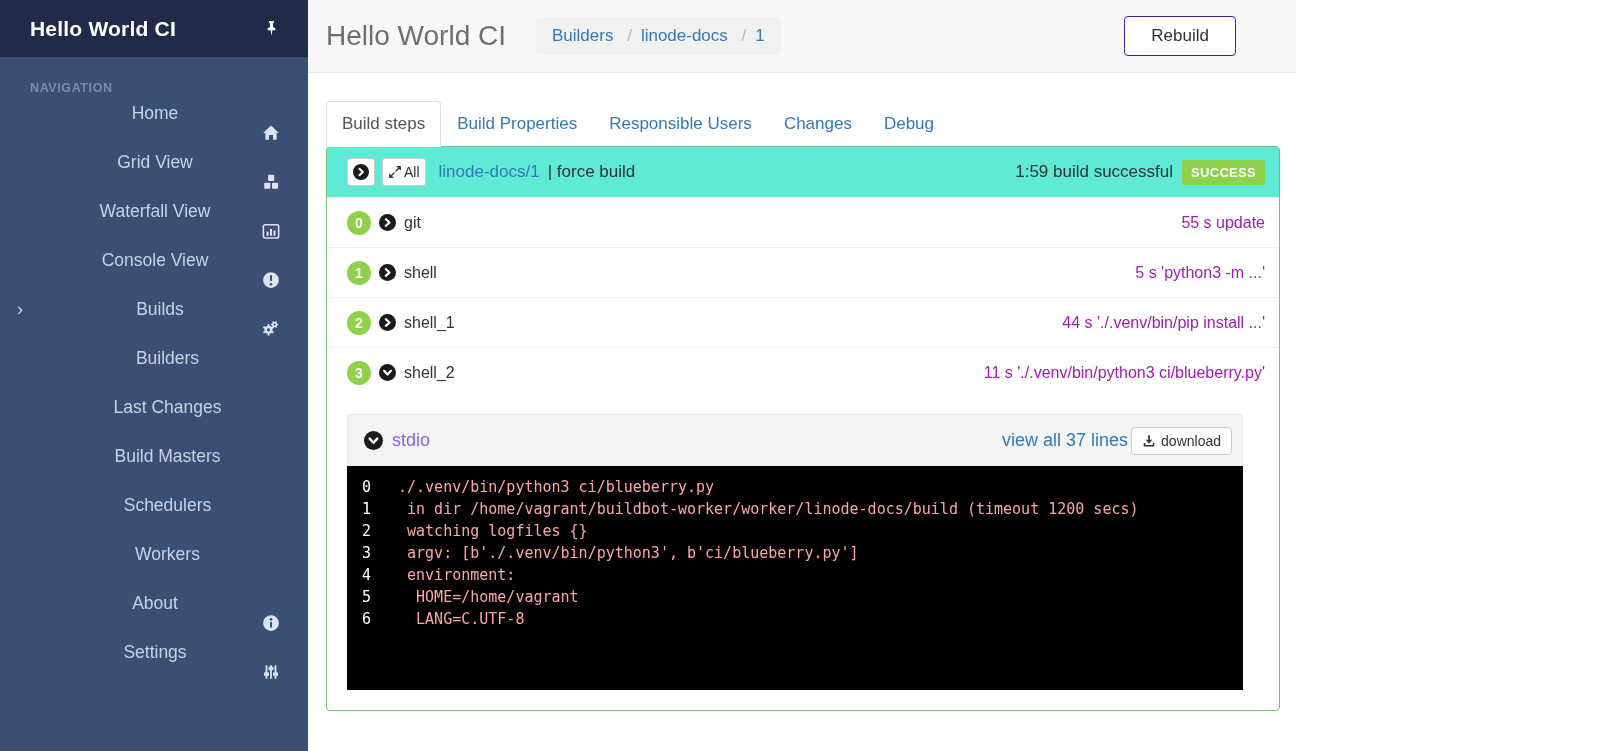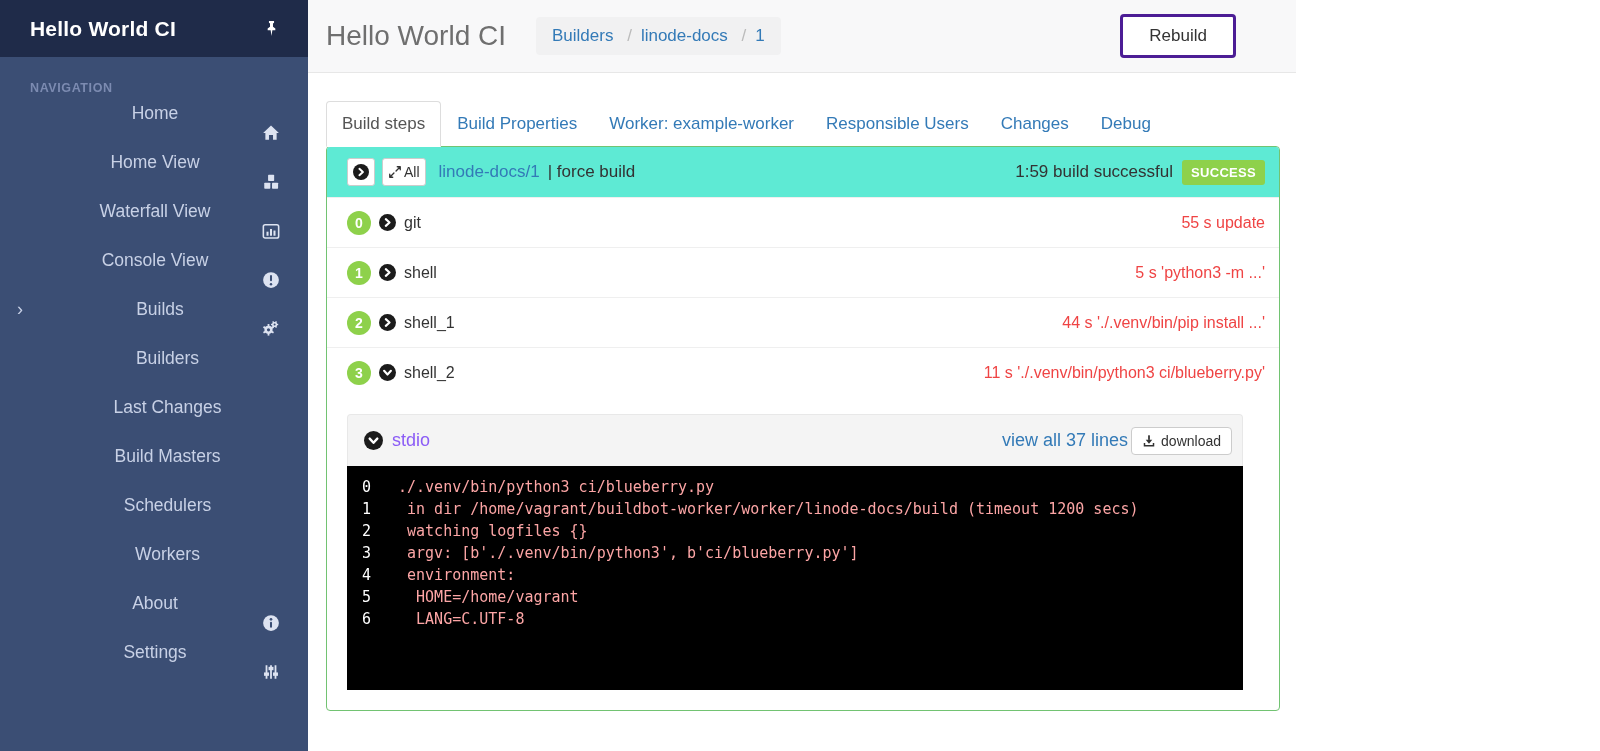--- a/index.html
+++ b/index.html
@@ -28,21 +28,21 @@
   
   .main { flex:1; display:flex; flex-direction:column; min-width:0; }
   .top-header { height:73px; flex:none; background:#f8f8f9; border-bottom:1px solid #e7e7e7;
                 display:flex; align-items:center; padding:0 60px 0 18px; }
   .page-title { font-size:28px; font-weight:400; color:#6f6f6f; margin-right:30px; }
   .breadcrumb { background:#f1f1f2; border-radius:4px; padding:9px 16px; font-size:17px;
                 display:flex; align-items:flex-end; }
   .crumb-link { color:#337ab7; text-decoration:none; cursor:pointer; }
   .crumb-sep { color:#bbb; margin:0 9px; }
   .crumb:last-child .crumb-sep { display:none; }
-  .rebuild-btn { margin-left:auto; background:#fff; border:3px solid #4c1d95; border-radius:4px;
+  .rebuild-btn { margin-left:auto; background:#fff; border:1px solid #4c1d95; border-radius:4px;
                  padding:9px 26px; font-size:17px; color:#333; cursor:pointer;
                  font-family:"Liberation Sans", sans-serif; }
 
   .content { padding:0 16px 0 18px; }
 
   .pager-row { display:flex; align-items:center; margin-top:55px; }
   .pager-btn { background:#fff; border:1px solid #e5e5e5; border-radius:20px; padding:9px 22px;
                font-size:17px; color:#9b9b9b; cursor:pointer;
                font-family:"Liberation Sans", sans-serif; }
   .pager-status { flex:1; text-align:center; font-size:17px; color:#333; }
@@ -67,21 +67,21 @@
   .badge-success { background:#8ed14b; color:#fff; font-weight:bold; font-size:13px;
                    padding:5px 9px; border-radius:3px; margin-left:9px; letter-spacing:.3px; }
 
   .step-row { display:flex; align-items:center; height:50px; padding:0 14px 0 20px;
               border-top:1px solid #efefef; cursor:pointer; background:#fff; }
   .step-num { width:24px; height:24px; border-radius:50%; background:#8ed14b; color:#fff;
               font-weight:bold; font-size:14px; display:inline-flex; align-items:center;
               justify-content:center; margin-right:8px; flex:none; }
   .step-caret { width:17px; height:17px; color:#1b1b1b; margin-right:8px; flex:none; }
   .step-name { font-size:16px; color:#333; }
-  .step-detail { margin-left:auto; font-size:16px; color:#ef4444; }
+  .step-detail { margin-left:auto; font-size:16px; color:#a21caf; }
 
   .step-expanded { padding:17px 36px 20px 20px; }
   .stdio-card { border-radius:4px 4px 0 0; }
   .stdio-header { background:#f4f4f4; height:52px; display:flex; align-items:center;
                   padding:0 10px 0 16px; border:1px solid #e8e8e8; border-bottom:none;
                   border-radius:4px 4px 0 0; }
   .stdio-caret { width:19px; height:19px; color:#1b1b1b; cursor:pointer; }
   .stdio-title { font-size:18px; color:#8b5cf6; margin-left:9px; }
   .stdio-actions { margin-left:auto; display:flex; align-items:center; }
   .view-all { color:#337ab7; font-size:18px; text-decoration:none; cursor:pointer; }
@@ -118,21 +118,21 @@
           <span class="nav-label">Home</span>
           <span class="nav-icon icon-slot">
             <svg viewBox="0 0 16 16" xmlns="http://www.w3.org/2000/svg">
               <path fill="currentColor" d="M8 1.4 15 8h-2v6H9.8V9.8H6.2V14H3V8H1z"></path>
             </svg>
           </span>
         </div>
 
         <div class="nav-item">
           <span class="nav-chevron"></span>
-          <span class="nav-label">Home View</span>
+          <span class="nav-label">Grid View</span>
           <span class="nav-icon icon-slot">
             <svg viewBox="0 0 16 16" xmlns="http://www.w3.org/2000/svg">
               <g fill="currentColor">
                 <rect x="5.4" y="1.6" width="5.4" height="5.4" rx="0.6"></rect>
                 <rect x="2" y="8.6" width="5.4" height="5.4" rx="0.6"></rect>
                 <rect x="8.9" y="8.6" width="5.4" height="5.4" rx="0.6"></rect>
               </g>
             </svg>
           </span>
         </div>
@@ -276,21 +276,20 @@
 
     <div class="content">
 
 
       <div class="tabs">
 
           <a class="tab active">Build steps</a>
 
           <a class="tab">Build Properties</a>
 
-          <a class="tab">Worker: example-worker</a>
 
           <a class="tab">Responsible Users</a>
 
           <a class="tab">Changes</a>
 
           <a class="tab">Debug</a>
         </div>
 
       <section class="build-panel">
 

